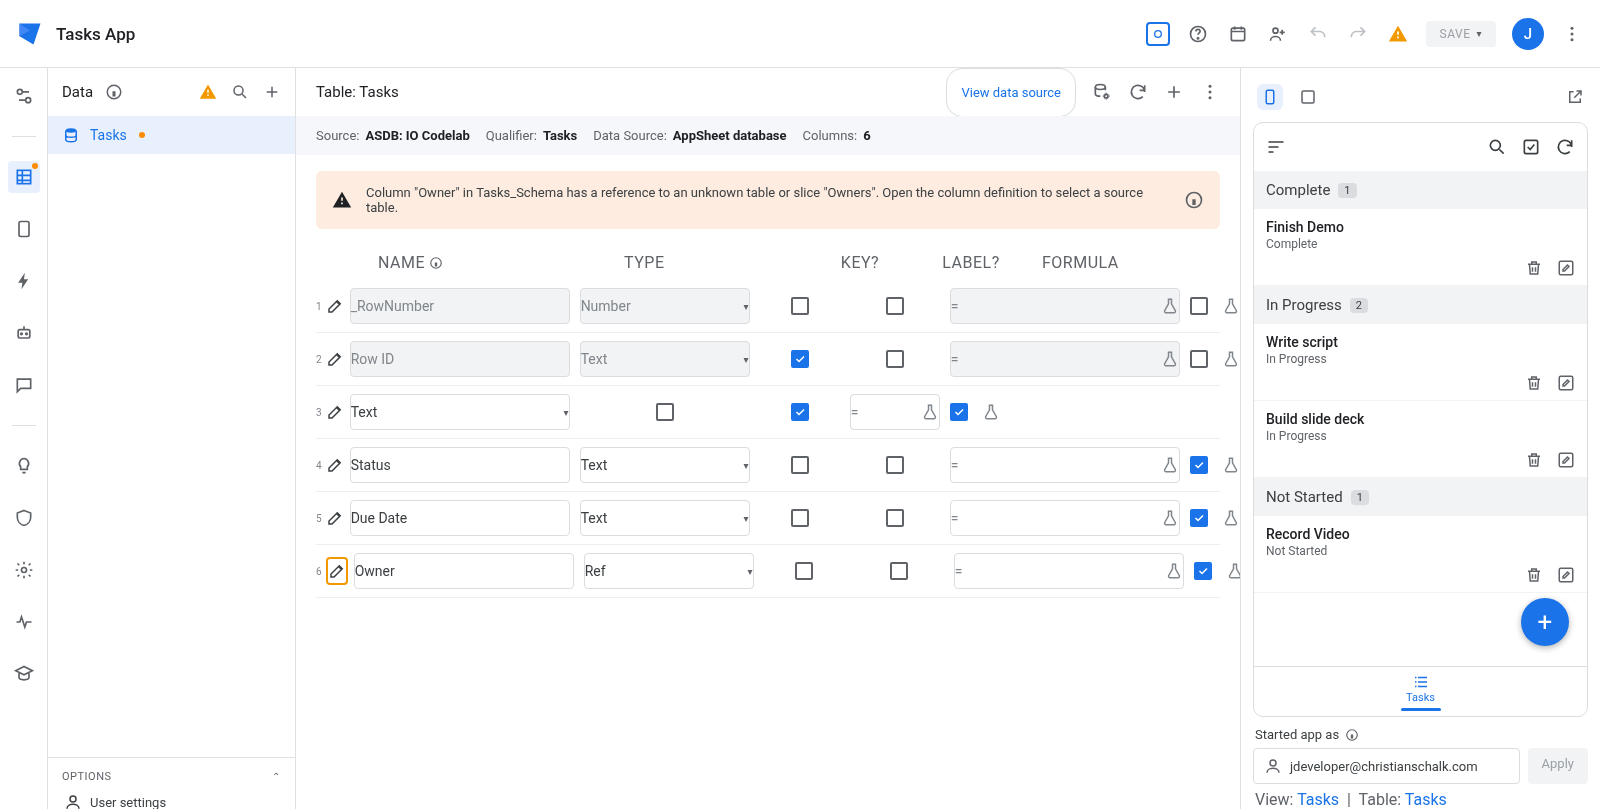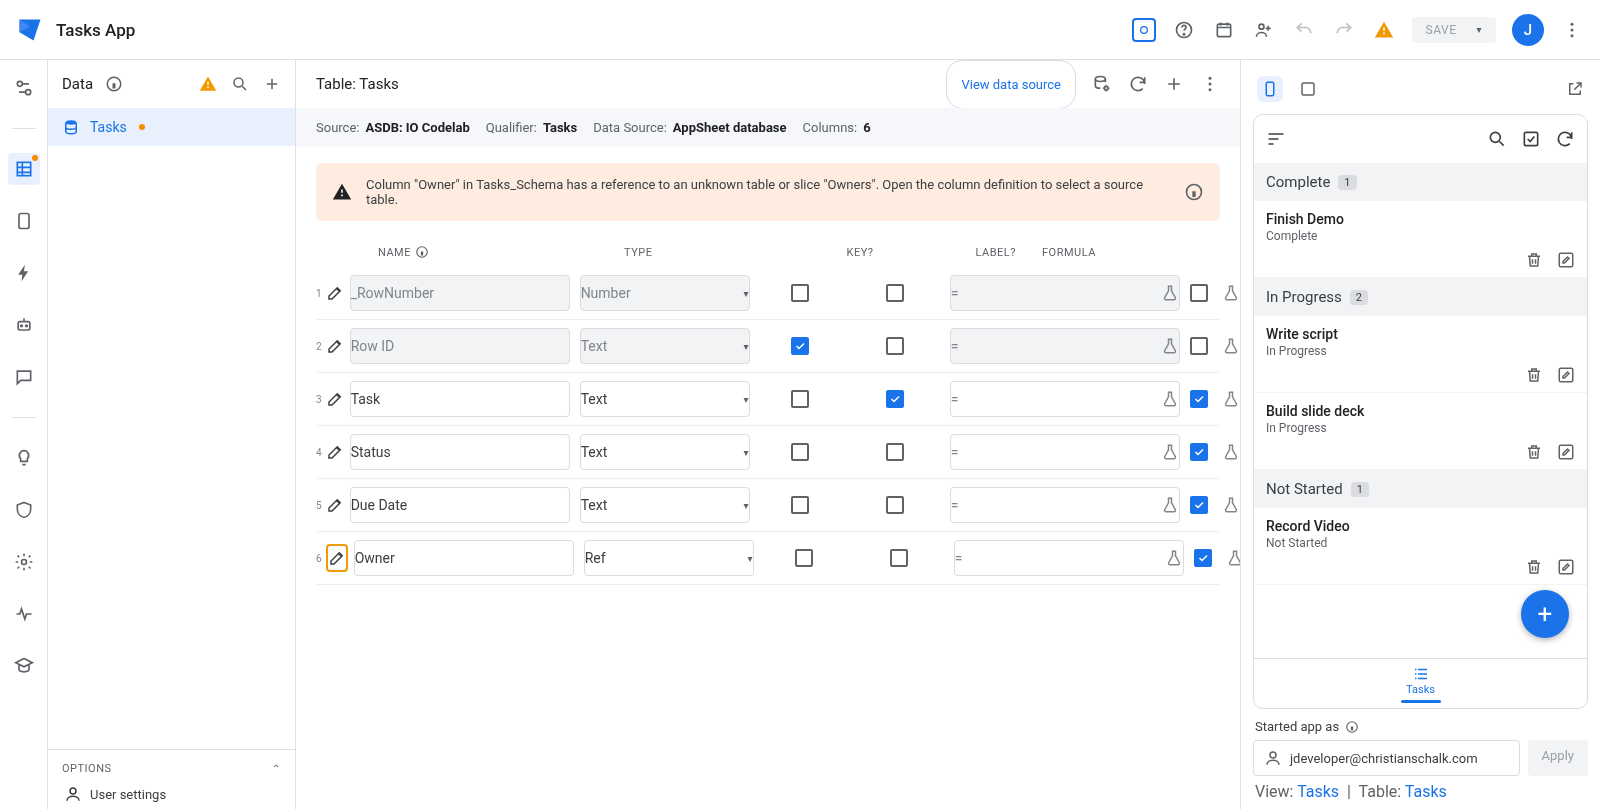--- a/index.html
+++ b/index.html
@@ -1,24 +1,24 @@
 <!DOCTYPE html>
 <html><head>
 <meta charset="utf-8">
 <style>
 * { box-sizing: border-box; margin: 0; padding: 0; }
 body { font-family: "Google Sans", Roboto, Arial, sans-serif; font-size: 13px; color: #3c4043; background: #fff; width: 1600px; height: 809px; overflow: hidden; }
-.topbar { height: 60px; border-bottom: 1px solid #e0e0e0; display: flex; align-items: center; padding: 0 16px; }
+.topbar { height: 68px; border-bottom: 1px solid #e0e0e0; display: flex; align-items: center; padding: 0 16px; }
 .logo { width: 28px; height: 28px; margin-right: 12px; }
 .app-title { font-size: 17px; font-weight: 500; color: #202124; }
 .topbar-spacer { flex: 1; }
 .topbar-actions { display: flex; align-items: center; gap: 16px; }
 .topbar-actions .iconbtn { width: 24px; height: 24px; display: flex; align-items: center; justify-content: center; color: #5f6368; cursor: pointer; }
 .iconbtn.boxed { border: 2px solid #1a73e8; border-radius: 4px; padding: 2px; color: #1a73e8; }
-.save-btn { background: #f1f3f4; color: #9aa0a6; border-radius: 4px; padding: 6px 14px; font-size: 12px; letter-spacing: .5px; display: flex; align-items: center; gap: 20px; cursor: default; }
+.save-btn { background: #f1f3f4; color: #9aa0a6; border-radius: 4px; padding: 6px 14px; font-size: 12px; letter-spacing: .5px; display: flex; align-items: center; gap: 6px; cursor: default; }
 .avatar { width: 32px; height: 32px; border-radius: 50%; background: #1a73e8; color: #fff; display: flex; align-items: center; justify-content: center; font-size: 15px; font-weight: 500; }
 .main { display: flex; height: calc(100% - 56px); }
 .nav { width: 48px; border-right: 1px solid #e0e0e0; display: flex; flex-direction: column; align-items: center; padding-top: 12px; gap: 20px; }
 .nav .navbtn { width: 32px; height: 32px; display: flex; align-items: center; justify-content: center; color: #5f6368; border-radius: 4px; cursor: pointer; position: relative; }
 .nav .navbtn.active { background: #e8f0fe; color: #1a73e8; }
 .dot-orange::after { content: ""; position: absolute; top: 2px; right: 2px; width: 6px; height: 6px; border-radius: 50%; background: #fb8c00; }
 .nav-sep { width: 24px; height: 1px; background: #e0e0e0; margin: 4px 0; }
 
 .data-panel { width: 248px; border-right: 1px solid #e0e0e0; display: flex; flex-direction: column; }
 .data-panel-header { height: 48px; display: flex; align-items: center; padding: 0 14px; gap: 12px; }
@@ -38,21 +38,21 @@
 .view-source { border: 1px solid #dadce0; border-radius: 16px; padding: 16px 14px; color: #1a73e8; font-size: 13px; cursor: pointer; }
 .meta-bar { background: #f5f7fa; padding: 12px 20px; font-size: 13px; display: flex; gap: 16px; }
 .meta-bar .label { color: #5f6368; }
 .meta-bar .value { color: #202124; margin-left: 6px; }
 
 .warn-banner { margin: 16px 20px; background: #fdecdf; border-radius: 6px; padding: 14px 16px; display: flex; align-items: center; gap: 14px; color: #3c4043; font-size: 13px; }
 .warn-banner .tri { color: #202124; }
 .warn-banner .info { margin-left: auto; }
 
 .cols-table { padding: 0 20px; }
-.cols-head { display: grid; grid-template-columns: 36px 220px 170px 80px 90px 230px 100px; align-items: center; column-gap: 10px; padding: 8px 0; font-size: 11px; letter-spacing: .5px; color: #5f6368; border-bottom: none; gap: 26px; }
+.cols-head { display: grid; grid-template-columns: 36px 220px 170px 80px 90px 230px 100px; align-items: center; column-gap: 10px; padding: 8px 0; font-size: 16px; letter-spacing: .5px; color: #5f6368; border-bottom: none; gap: 26px; }
 .cols-row-wrap { display: flex; align-items: center; border-bottom: 1px solid #eceff1; padding: 8px 0; }
 .rownum { width: 12px; font-size: 10px; color: #80868b; margin-right: 4px; text-align: right; }
 .edit-btn { width: 28px; height: 28px; display: flex; align-items: center; justify-content: center; color: #5f6368; cursor: pointer; border-radius: 4px; }
 .edit-btn.highlighted { border: 2px solid #f29900; }
 .cols-row { display: grid; grid-template-columns: 220px 170px 80px 90px 230px 100px; align-items: center; column-gap: 10px; flex: 1; margin-left: 6px; }
 .name-field, .type-field, .formula-field { display: flex; align-items: center; border: 1px solid #dadce0; border-radius: 4px; height: 36px; padding: 0 0; font-size: 14px; background: #fff; }
 .type-field.disabled, .name-field.disabled, .formula-field.disabled { background: #f1f3f4; color: #80868b; }
 .type-field { justify-content: space-between; cursor: pointer; }
 .formula-field { justify-content: space-between; position: relative; }
 .cbx { width: 18px; height: 18px; border: 2px solid #5f6368; border-radius: 2px; display: inline-flex; align-items: center; justify-content: center; cursor: pointer; }
@@ -335,21 +335,21 @@
         <span></span>
         <span style="display:flex;align-items:center;gap:4px">
             <span>NAME</span>
             <svg class="icon-sm" style="width:14px;height:14px" viewBox="0 0 24 24" fill="none" stroke="currentColor" stroke-width="2">
               <circle cx="12" cy="12" r="9"></circle>
               <path d="M12 8h.01M11 12h2v5h-2z"></path>
             </svg>
           </span>
         <span>TYPE</span>
         <span style="text-align:center">KEY?</span>
-        <span style="text-align:right">LABEL?</span>
+        <span style="text-align:center">LABEL?</span>
         <span>FORMULA</span>
         <span>SHOW?</span>
       </div>
       <div id="rows-container">
           <div class="cols-row-wrap">
     <span class="rownum">1</span>
     <span class="edit-btn ">
               <svg class="icon-sm" viewBox="0 0 24 24" fill="none" stroke="#3c4043" stroke-width="2">
                 <path d="M4 20h4L19 9l-4-4L4 16v4zM14 6l4 4"></path>
               </svg>
@@ -426,21 +426,20 @@
     </div>
           </div>
           <div class="cols-row-wrap">
     <span class="rownum">3</span>
     <span class="edit-btn ">
               <svg class="icon-sm" viewBox="0 0 24 24" fill="none" stroke="#3c4043" stroke-width="2">
                 <path d="M4 20h4L19 9l-4-4L4 16v4zM14 6l4 4"></path>
               </svg>
             </span>
     <div class="cols-row">
-      <div class="name-field " style="color:#3c4043">Task</div>
       <div class="type-field ">
                 <span style="color:#3c4043">Text</span>
                 <span class="chev">▾</span>
               </div>
       <div class="cell-center">
                 <span class="cbx "></span>
               </div>
       <div class="cell-center">
                 <span class="cbx checked">
                   <svg width="12" height="12" viewBox="0 0 24 24" fill="none" stroke="white" stroke-width="3">

